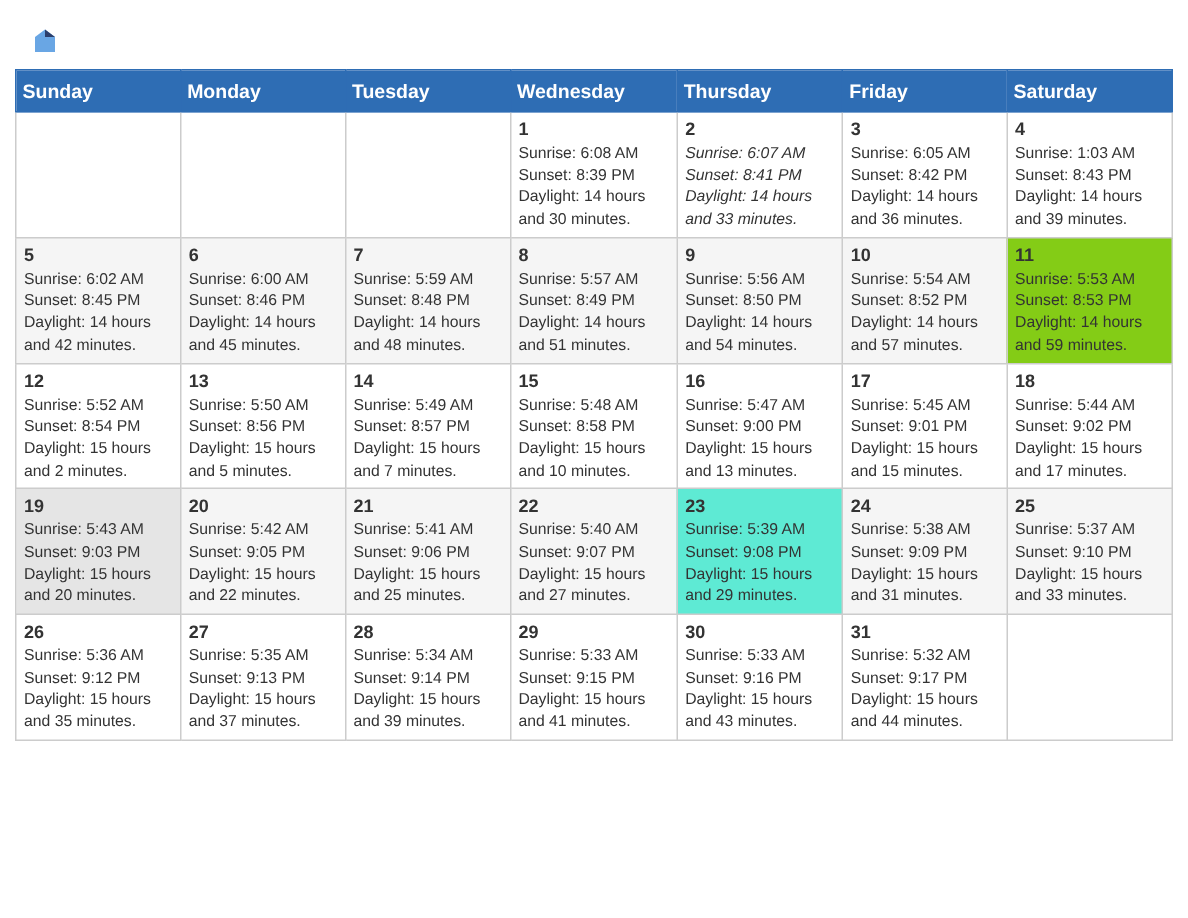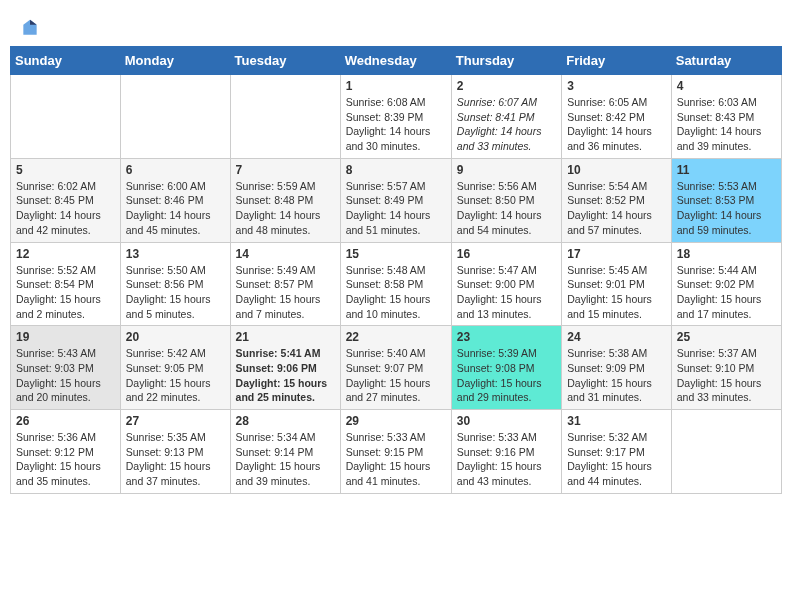--- a/index.html
+++ b/index.html
@@ -150,21 +150,21 @@
         </td>
         <td>
           <span class="day-number">3</span>
           <div class="day-info" style="white-space: pre-line;">Sunrise: 6:05 AM
 Sunset: 8:42 PM
 Daylight: 14 hours
 and 36 minutes.</div>
         </td>
         <td>
           <span class="day-number">4</span>
-          <div class="day-info" style="white-space: pre-line;">Sunrise: 6:03 AM
+          <div class="day-info" style="white-space: pre-line;">Sunrise: 1:03 AM
 Sunset: 8:43 PM
 Daylight: 14 hours
 and 39 minutes.</div>
         </td>
       </tr>
       <tr>
         <td style="background: rgb(245, 245, 245);">
           <span class="day-number">5</span>
           <div class="day-info" style="white-space: pre-line;">Sunrise: 6:02 AM
 Sunset: 8:45 PM
@@ -199,21 +199,21 @@
 Daylight: 14 hours
 and 54 minutes.</div>
         </td>
         <td style="background: rgb(245, 245, 245);">
           <span class="day-number">10</span>
           <div class="day-info" style="white-space: pre-line;">Sunrise: 5:54 AM
 Sunset: 8:52 PM
 Daylight: 14 hours
 and 57 minutes.</div>
         </td>
-        <td style="background: #7dd3fc;">
+        <td style="background: #84cc16;">
           <span class="day-number">11</span>
           <div class="day-info" style="white-space: pre-line;">Sunrise: 5:53 AM
 Sunset: 8:53 PM
 Daylight: 14 hours
 and 59 minutes.</div>
         </td>
       </tr>
       <tr>
         <td>
           <span class="day-number">12</span>
@@ -275,21 +275,21 @@
         </td>
         <td style="background: rgb(245, 245, 245);">
           <span class="day-number">20</span>
           <div class="day-info" style="white-space: pre-line;">Sunrise: 5:42 AM
 Sunset: 9:05 PM
 Daylight: 15 hours
 and 22 minutes.</div>
         </td>
         <td style="background: rgb(245, 245, 245); margin-left: 39px;">
           <span class="day-number">21</span>
-          <div class="day-info" style="white-space: pre-line; font-weight: bold;">Sunrise: 5:41 AM
+          <div class="day-info" style="white-space: pre-line;">Sunrise: 5:41 AM
 Sunset: 9:06 PM
 Daylight: 15 hours
 and 25 minutes.</div>
         </td>
         <td style="background: rgb(245, 245, 245);">
           <span class="day-number">22</span>
           <div class="day-info" style="white-space: pre-line;">Sunrise: 5:40 AM
 Sunset: 9:07 PM
 Daylight: 15 hours
 and 27 minutes.</div>

